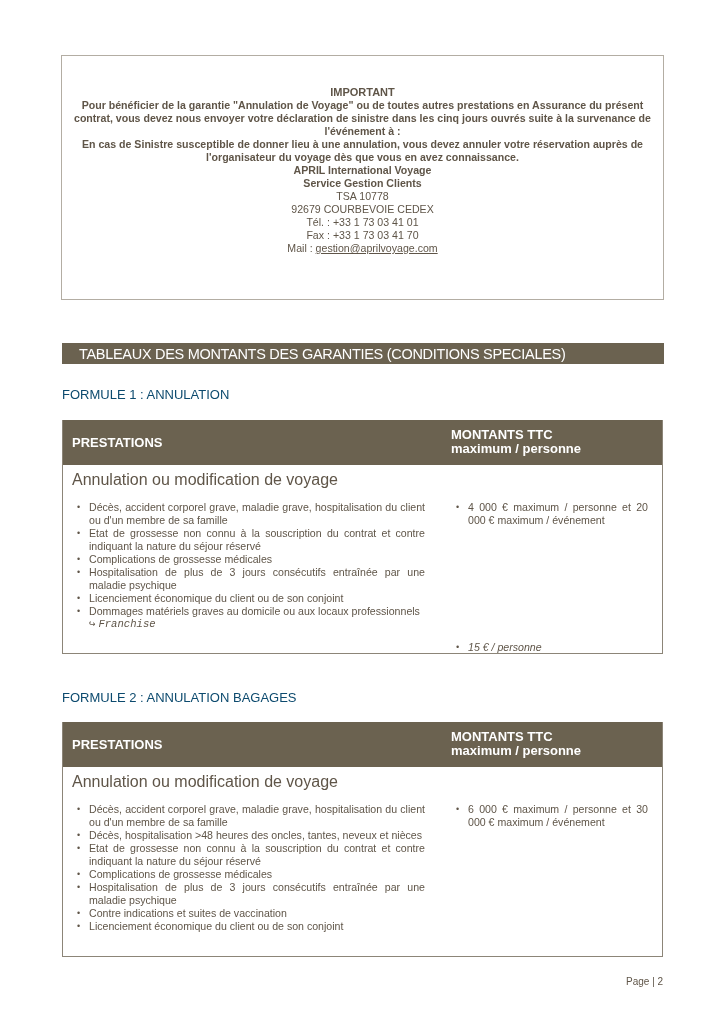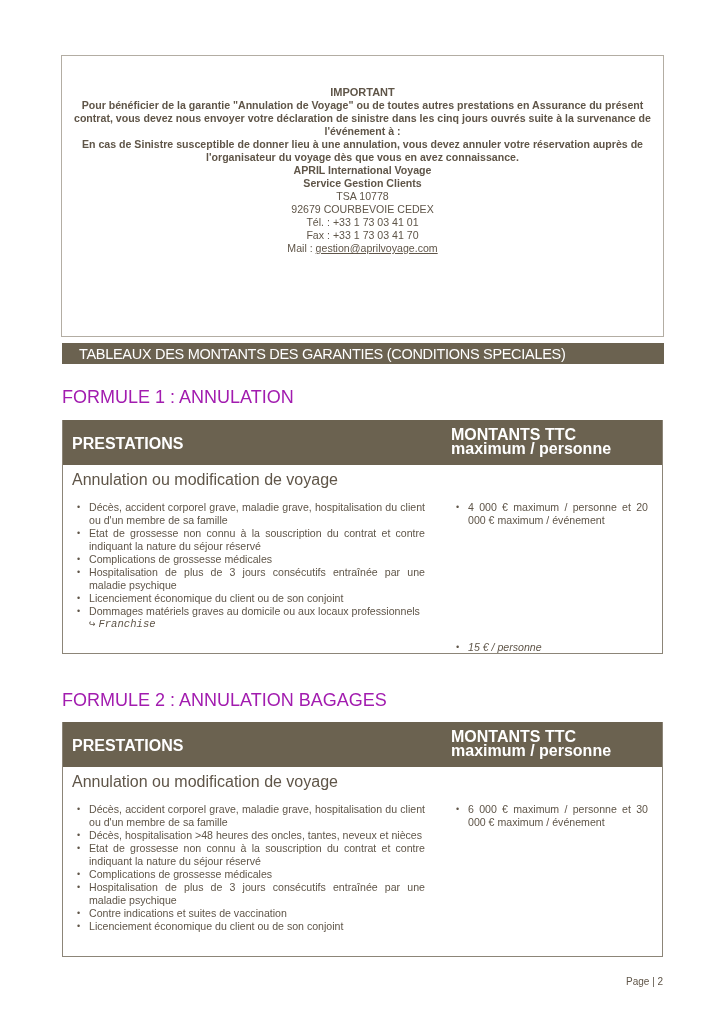--- a/index.html
+++ b/index.html
@@ -1,45 +1,45 @@
 <!DOCTYPE html>
 <html><head>
   <meta charset="utf-8">
   <style>
     html, body { margin: 0; padding: 0; background: #ffffff; }
     body {
       width: 724px; height: 1024px; position: relative; overflow: hidden;
       font-family: "Liberation Sans", sans-serif; color: #5f5548;
     }
     .important-box {
-      position: absolute; left: 61px; top: 55px; width: 603px; height: 282px;
+      position: absolute; left: 61px; top: 55px; width: 603px; height: 245px;
       border: 1px solid #b3ada3; box-sizing: border-box; background: #fff;
       text-align: center; font-size: 10.6px; line-height: 13px; color: #5f5548;
     }
     .important-box .title { font-weight: bold; font-size: 11px; margin-top: 30px; }
     .important-box .bold { font-weight: bold; }
     .important-box .para { padding: 0 8px; }
     .important-box .addr { }
     .important-box a { color: #5f5548; text-decoration: underline; }
 
     .section-bar {
       position: absolute; left: 62px; top: 343px; width: 602px; height: 21px;
       background: #6b6250; color: #ffffff; font-size: 14.5px; line-height: 22px;
       padding-left: 17px; box-sizing: border-box; letter-spacing: -0.3px;
     }
     .formule-title {
-      position: absolute; left: 62px; font-size: 18px; color: #a21caf;
+      position: absolute; left: 62px; font-size: 13px; color: #0c4a6e;
     }
     .table {
       position: absolute; left: 62px; width: 601px; box-sizing: border-box;
       border: 1px solid #8c8578; border-top: none; background: #fff;
     }
     .table-head {
       height: 45px; background: #6b6250; color: #fff; font-weight: bold;
-      font-size: 16px; position: relative;
+      font-size: 13px; position: relative;
     }
     .table-head .col1 { position: absolute; left: 9px; top: 15px; }
     .table-head .col2 { position: absolute; left: 388px; top: 8px; line-height: 14px; }
     .table-body { position: relative; font-size: 10.6px; line-height: 13px; color: #5f5548; }
     .table-body .category { font-weight: normal; font-size: 16px; position: absolute; left: 9px; top: 8px; }
     .table-body ul {
       list-style: none; margin: 0; padding: 0; position: absolute;
     }
     .table-body ul.left { left: 12px; top: 36px; width: 350px; }
     .table-body ul.right { left: 391px; top: 36px; width: 194px; }

